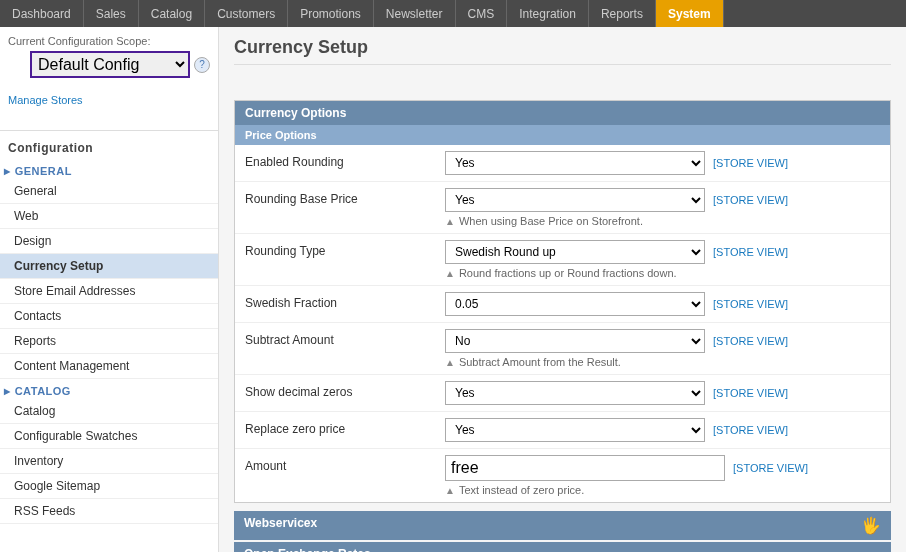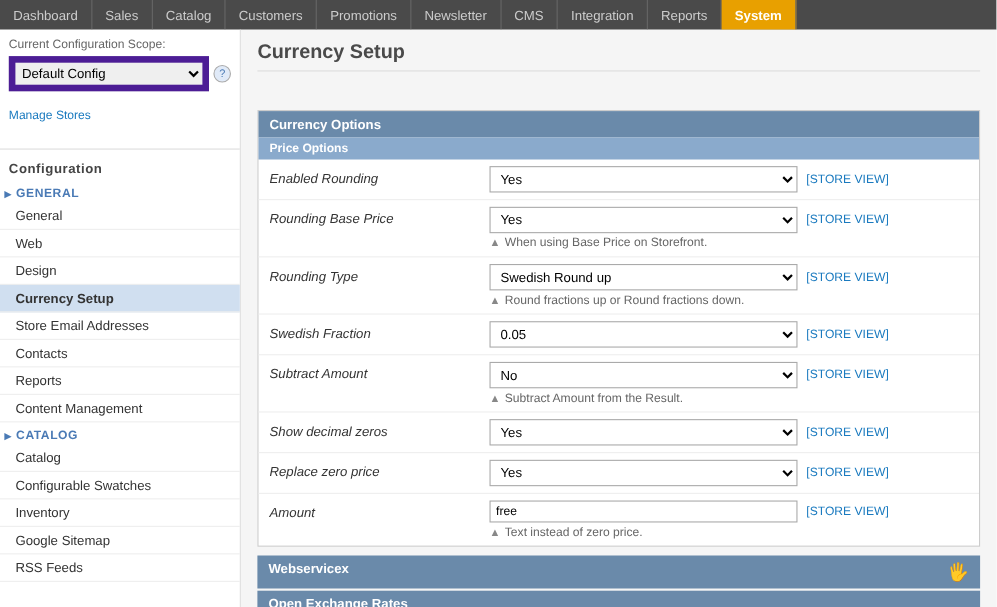--- a/index.html
+++ b/index.html
@@ -38,23 +38,24 @@
       flex-shrink: 0;
     }
     .scope-section {
       padding: 8px;
       border-bottom: 1px solid #ddd;
     }
     .scope-label { font-size: 11px; color: #666; margin-bottom: 4px; }
     .scope-row { display: flex; align-items: center; gap: 4px; }
     .scope-select {
       flex: 1;
-      font-size: 12px;
+      font-size: 16px;
       padding: 2px;
-      border: 6px solid #4c1d95;
+      border: 2px solid #4c1d95;
+      margin-left: 22px;
     }
     .scope-icon {
       width: 16px; height: 16px;
       border: 1px solid #aaa;
       border-radius: 50%;
       background: #e0eaf8;
       display: flex; align-items: center; justify-content: center;
       font-size: 10px; color: #4a7ab5; cursor: pointer;
     }
     .manage-stores-link {
@@ -146,46 +147,45 @@
       border-bottom: 1px solid #eee;
       min-height: 32px;
     }
     .form-row:last-child { border-bottom: none; }
     .form-label {
       width: 200px;
       flex-shrink: 0;
       font-size: 12px;
       color: #333;
       padding-top: 4px;
-      font-style: italic;
     }
     .form-control-wrap {
       flex: 1;
       display: flex;
       flex-direction: column;
       gap: 2px;
     }
     .form-control-row {
       display: flex;
       align-items: center;
       gap: 8px;
     }
     .form-select {
-      width: 280px;
+      width: 260px;
       padding: 3px 5px;
       border: 1px solid #aaa;
       background: #fff;
       font-size: 12px;
       appearance: auto;
     }
     .form-input {
       width: 280px;
       padding: 3px 5px;
       border: 1px solid #aaa;
-      font-size: 11px;
+      font-size: 16px;
     }
     .store-view-link {
       color: #1a7abf;
       font-size: 11px;
       text-decoration: none;
       cursor: pointer;
       white-space: nowrap;
     }
     .hint-row {
       display: flex;

